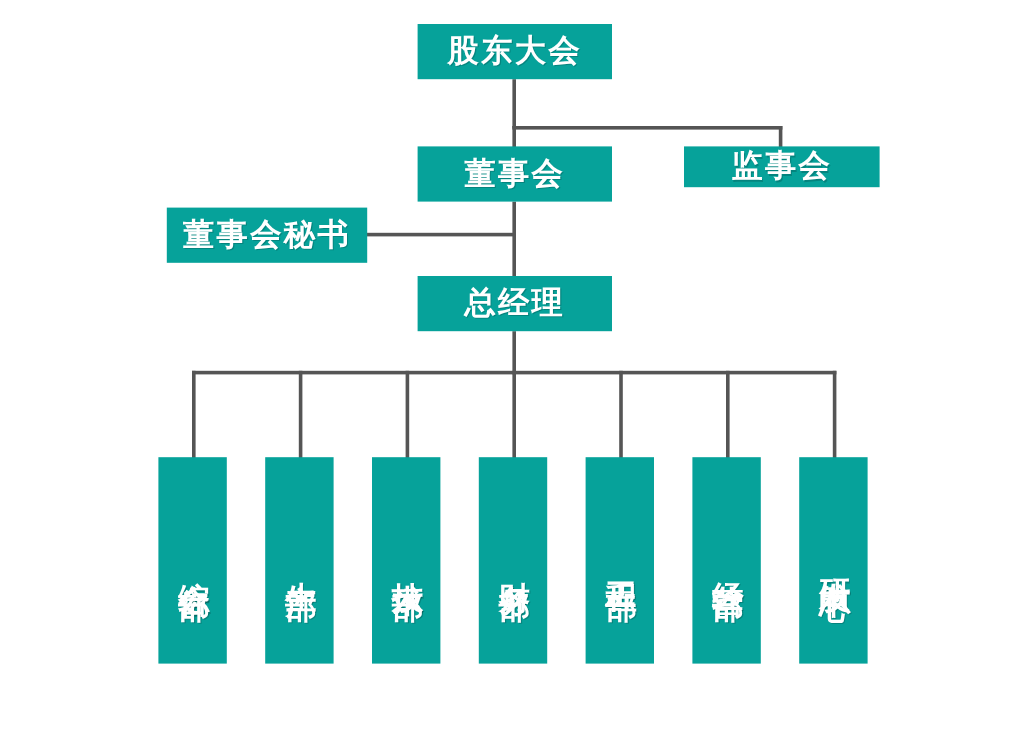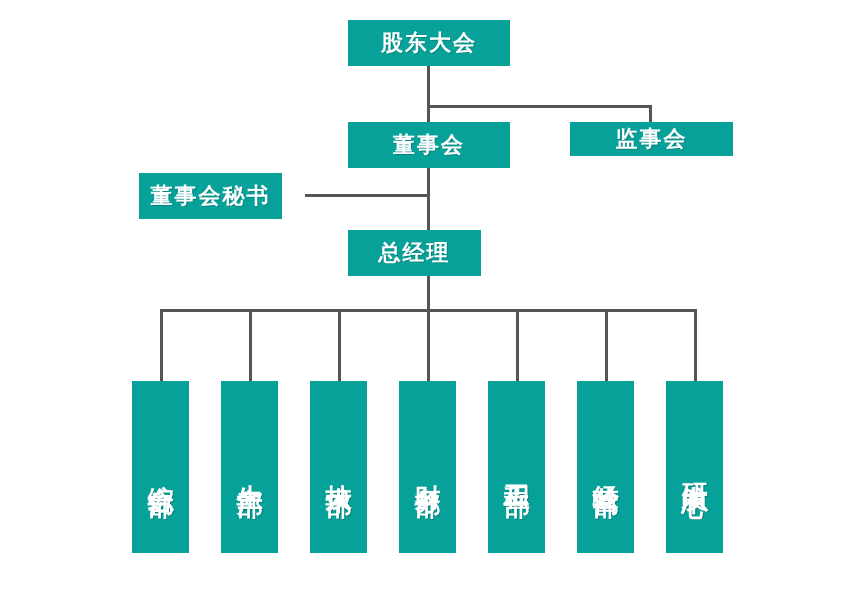--- a/index.html
+++ b/index.html
@@ -24,21 +24,21 @@
     display: flex;
     align-items: center;
     justify-content: center;
     box-sizing: border-box;
     font-weight: bold;
     letter-spacing: 2px;
     text-shadow: 1px 1px 0 rgba(0,0,0,0.18);
     z-index: 2;
   }
   .node-h {
-    font-size: 22px;
+    font-size: 26px;
     line-height: 1;
   }
   .node-v {
     font-size: 26px;
     line-height: 1.28;
     writing-mode: vertical-rl;
     text-orientation: upright;
     letter-spacing: 3px;
     padding-top: 2px;
   }
@@ -81,25 +81,25 @@
     <span>股东大会</span>
   </div>
 
   <div class="node node-h" style="left:348px; top:122px; width:162px; height:46px;">
     <span>董事会</span>
   </div>
   <div class="node node-h" style="left:570px; top:122px; width:163px; height:34px;">
     <span>监事会</span>
   </div>
 
-  <div class="node node-h" style="left:139px; top:173px; width:143px; height:46px;justify-content:center;">
+  <div class="node node-h" style="left:139px; top:173px; width:167px; height:46px;justify-content:center;">
     <span>董事会秘书</span>
   </div>
 
-  <div class="node node-h" style="left:348px; top:230px; width:133px; height:46px;">
+  <div class="node node-h" style="left:348px; top:230px; width:162px; height:46px;">
     <span>总经理</span>
   </div>
 
   <div class="node node-v" style="left:132px; top:381px; width:57px; height:172px;">
     <span>综合部</span>
   </div>
   <div class="node node-v" style="left:221px; top:381px; width:57px; height:172px;">
     <span>生产部</span>
   </div>
   <div class="node node-v" style="left:310px; top:381px; width:57px; height:172px;">

